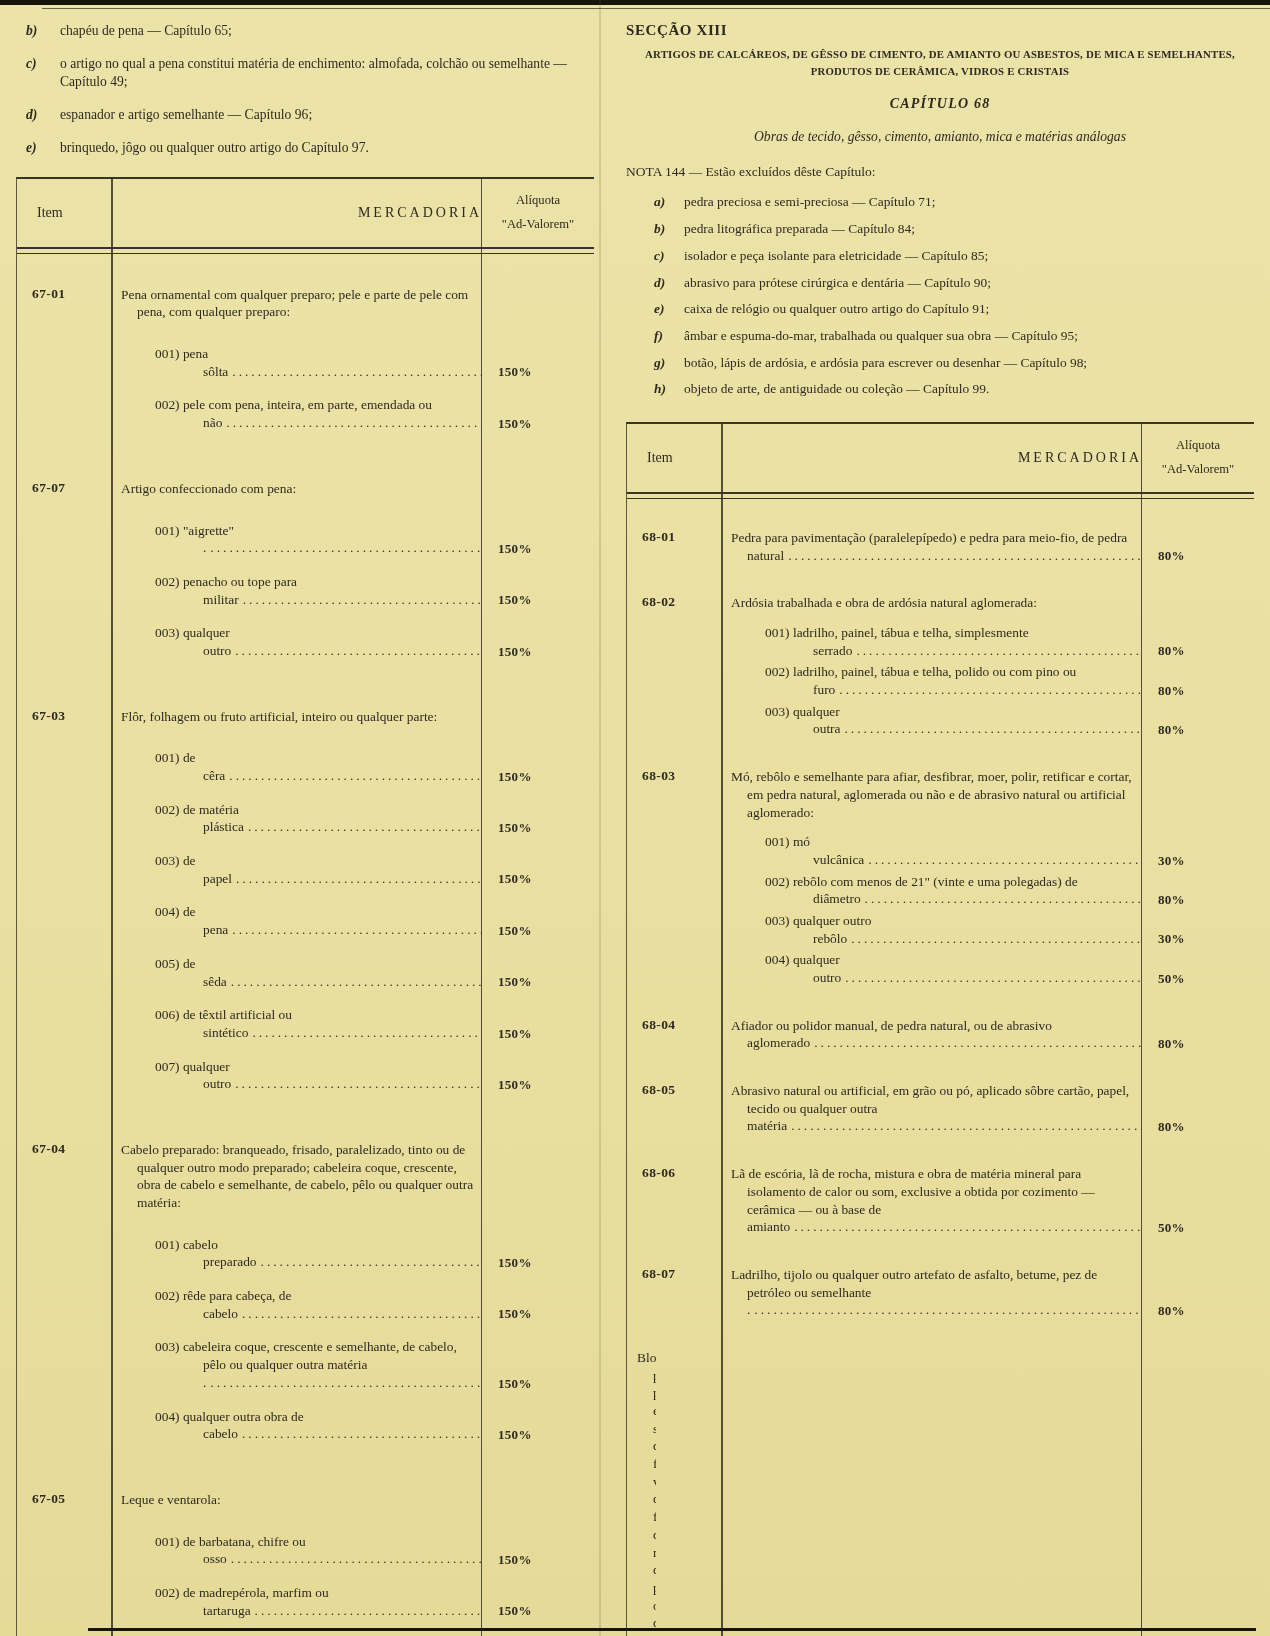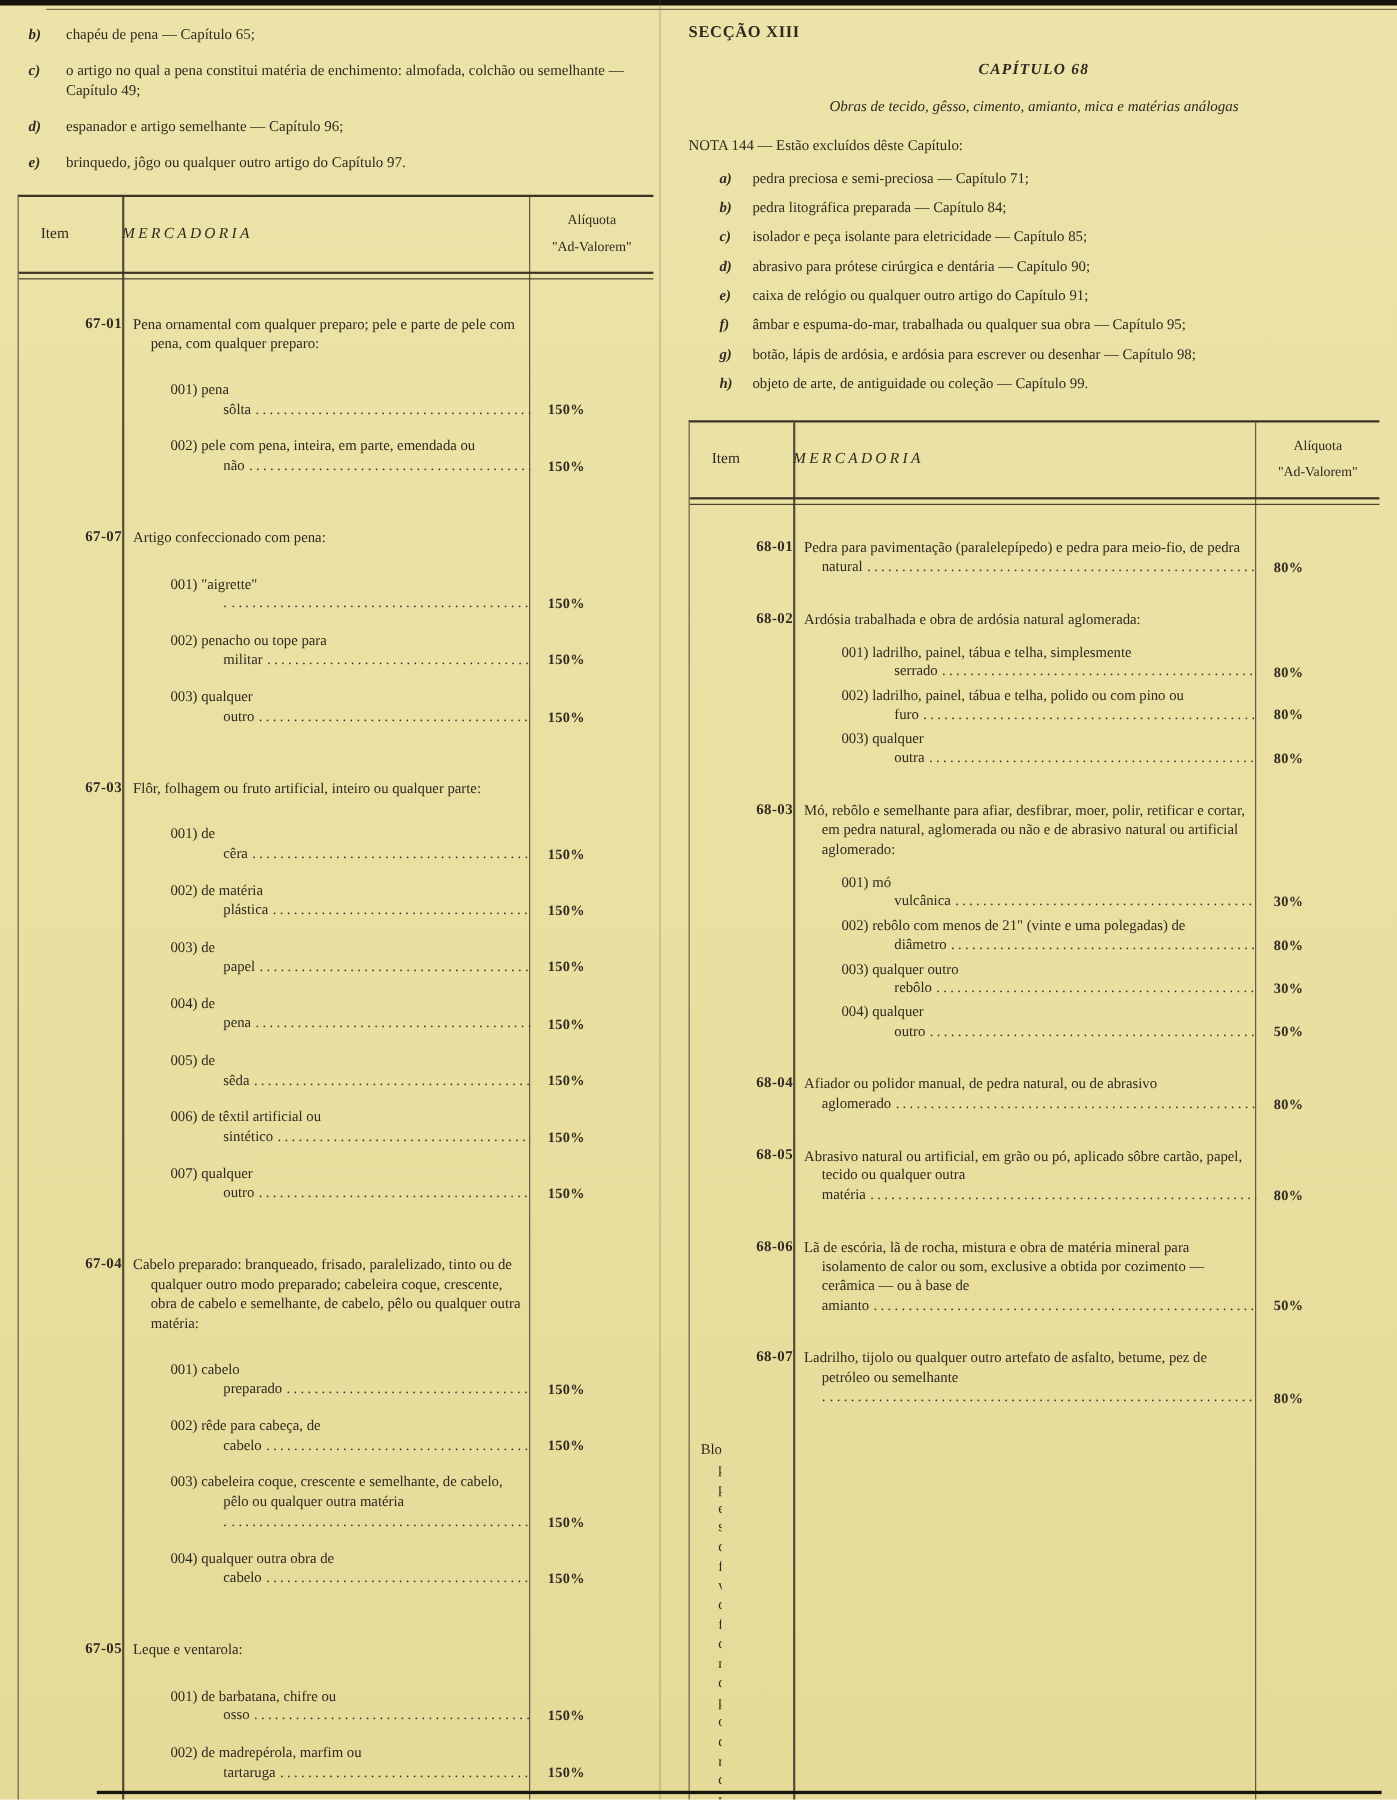--- a/index.html
+++ b/index.html
@@ -39,27 +39,27 @@
   .nota-item .txt { flex:1; padding-right:4px; }
 
   
   .ttable { position:relative; margin-top:20px; border-top:2px solid #3a3426; border-left:1.5px solid rgba(58,52,38,.8); }
   .t-left  { --rowgap:48px; --firstsub:24px; --subgap:16px; }
   .t-right { --rowgap:30px; --firstsub:12px; --subgap:4px; margin-top:24px; }
   .vline { position:absolute; top:0; bottom:0; width:1.5px; background:rgba(58,52,38,.85); }
   .v1 { left:94px; } .v2 { right:112px; }
   .thead { display:grid; grid-template-columns:94px 1fr 112px; align-items:center; min-height:68px; padding:6px 0; }
   .th-item { padding-left:20px; font-size:14px; }
-  .th-merc { text-align:left; font-size:14px; letter-spacing:3px;font-style:italic; }
+  .th-merc { text-align:right; font-size:14px; letter-spacing:3px; }
   .th-rate { display:flex; flex-direction:column; align-items:center; gap:9px; font-size:12.6px; }
   .hr2 { height:7px; border-top:2px solid #3a3426; border-bottom:1.5px solid #3a3426; }
   .tbody { padding:32px 0 26px 0; }
   .t-right .tbody { padding-top:30px; }
   .trow { display:grid; grid-template-columns:94px 1fr; margin-bottom:var(--rowgap); }
-  .c-item { padding-left:15px; font-weight:700; font-size:13.5px; letter-spacing:.4px;text-align:right; }
+  .c-item { padding-left:15px; font-weight:700; font-size:13.5px; letter-spacing:.4px; }
   .c-groups { min-width:0; }
   .group { display:grid; grid-template-columns:1fr 112px; }
   .group.sub { margin-top:var(--subgap); }
   .group.main + .group.sub { margin-top:var(--firstsub); }
   .g-text { overflow:hidden; font-size:13.4px; line-height:1.32; padding-left:26px; padding-right:3px; text-indent:-16px; }
   .group.sub .g-text { padding-left:92px; text-indent:-48px; }
   .dots { white-space:nowrap; letter-spacing:3px; padding-left:4px; color:#3a3426; }
   .g-rate { align-self:end; padding-left:16px; font-weight:700; font-size:13px; letter-spacing:.3px; }
 </style>
 </head>
@@ -226,20 +226,21 @@
               </div>
             </div>
           </div>
           <div class="vline v1"></div>
           <div class="vline v2"></div>
         </div>
     </section>
 
     <section class="col-right">
       <h1 class="section-title">SECÇÃO XIII</h1>
+      <p class="section-sub">ARTIGOS DE CALCÁREOS, DE GÊSSO DE CIMENTO, DE AMIANTO OU ASBESTOS, DE MICA E SEMELHANTES, PRODUTOS DE CERÂMICA, VIDROS E CRISTAIS</p>
       <h2 class="chapter-title">CAPÍTULO 68</h2>
       <p class="chapter-sub">Obras de tecido, gêsso, cimento, amianto, mica e matérias análogas</p>
       <p class="nota-heading">NOTA 144 — Estão excluídos dêste Capítulo:</p>
       <div class="nota-list">
 
           <div class="nota-item">
             <span class="letter">a)</span>
             <span class="txt">pedra preciosa e semi-preciosa — Capítulo 71;</span>
           </div>
 

